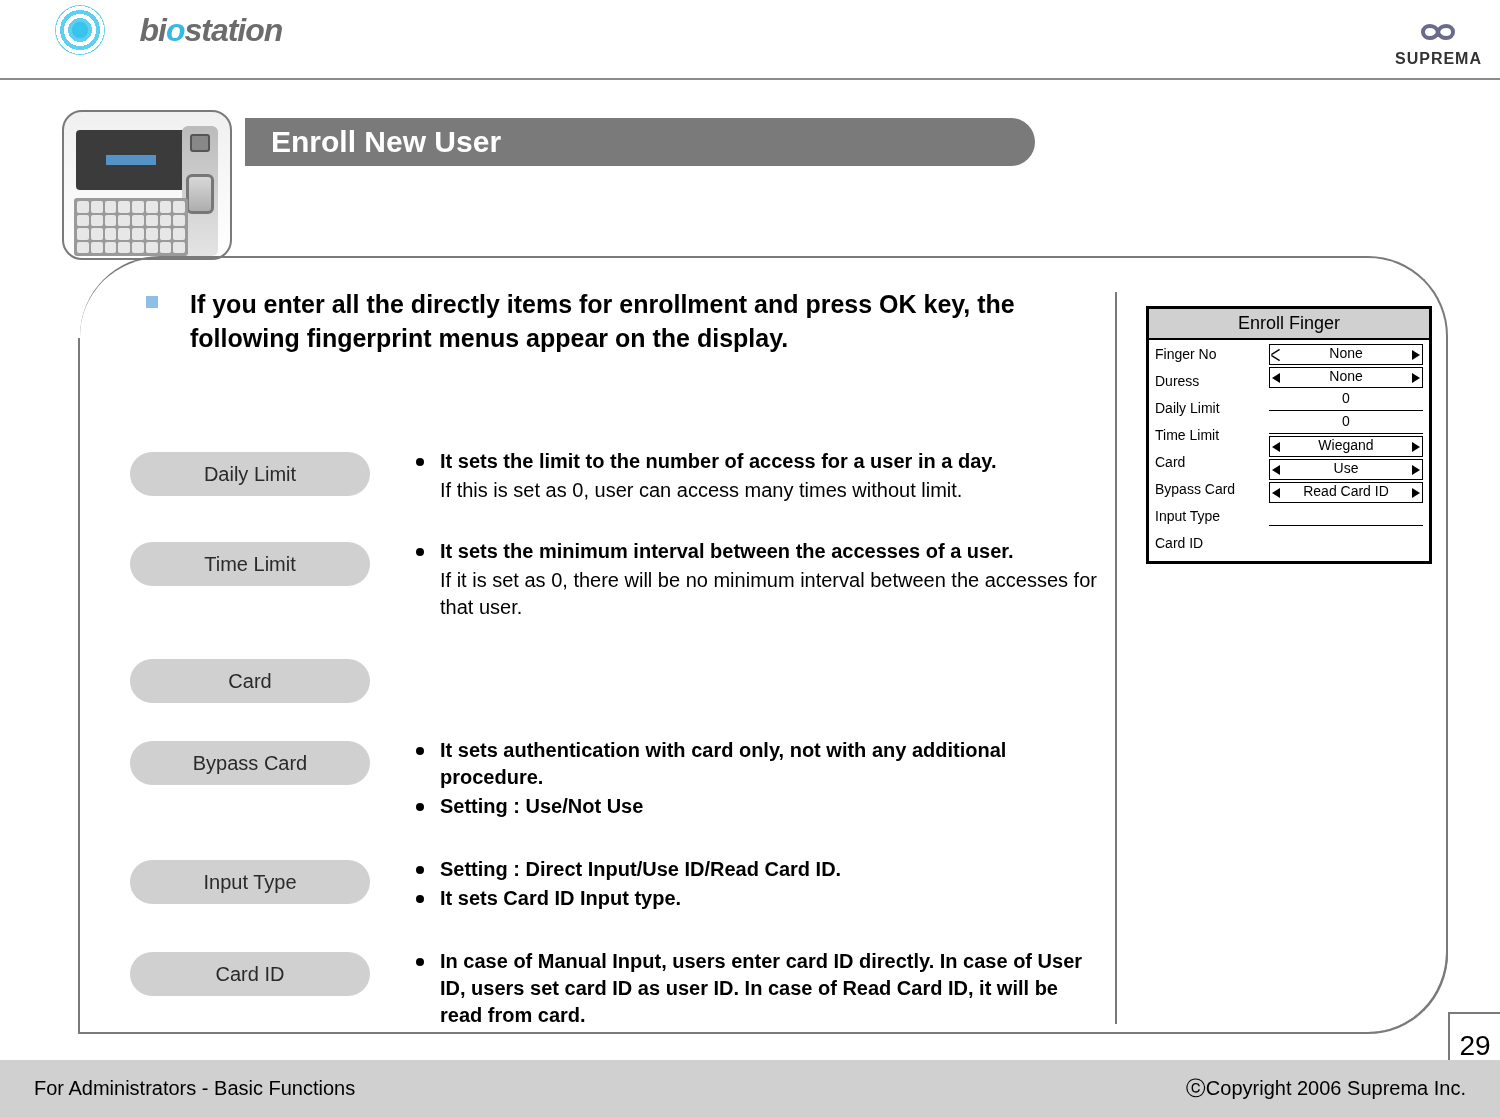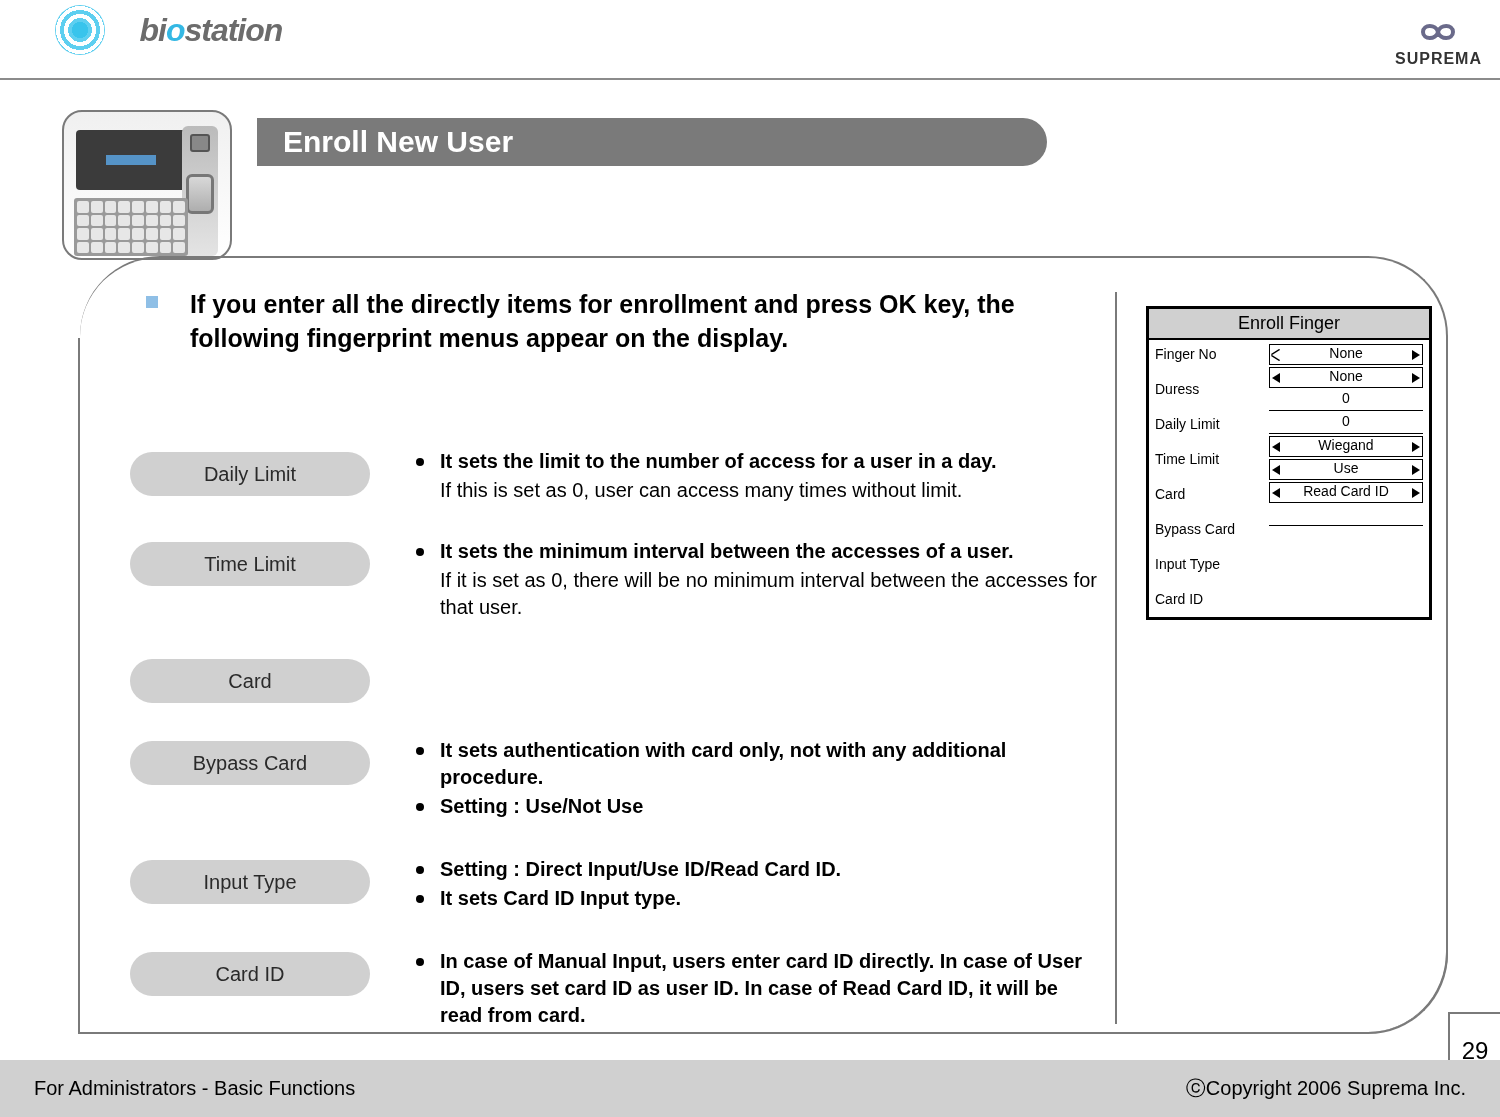--- a/index.html
+++ b/index.html
@@ -129,21 +129,20 @@
     top: 118px;
     width: 790px;
     height: 48px;
     background: #7a7a7a;
     border-radius: 0 24px 24px 0;
     color: #fff;
     font-size: 30px;
     font-weight: bold;
     line-height: 48px;
     padding-left: 26px;
-    margin-left: 12px;
   }
 
   
   .content-frame {
     position: absolute;
     left: 80px;
     top: 256px;
     width: 1368px;
     height: 776px;
     border: 2px solid #7a7a7a;
@@ -223,21 +222,21 @@
   .panel-body {
     display: flex;
     padding: 4px 6px 8px 6px;
     font-size: 14px;
     background: #fff;
   }
   .panel-labels {
     flex: 0 0 114px;
     display: flex;
     flex-direction: column;
-    gap: 15px;
+    gap: 7px;
   }
   .panel-labels div { line-height: 20px; }
   .panel-vals {
     flex: 1;
     display: flex;
     flex-direction: column;
     gap: 2px;
   }
   .valbox {
     border: 1.5px solid #000;
@@ -305,23 +304,23 @@
 
   
   .pagenum-box {
     position: absolute;
     right: 0;
     top: 1012px;
     height: 48px;
     width: 52px;
     border-left: 2px solid #7a7a7a;
     border-top: 2px solid #7a7a7a;
-    font-size: 24px;
+    font-size: 28px;
     text-align: center;
-    padding-top: 23px;
+    padding-top: 16px;
     color: #000;
   }
 
   
   .footer {
     position: absolute;
     left: 0; right: 0;
     top: 1060px;
     height: 57px;
     background: #d0d0d0;

